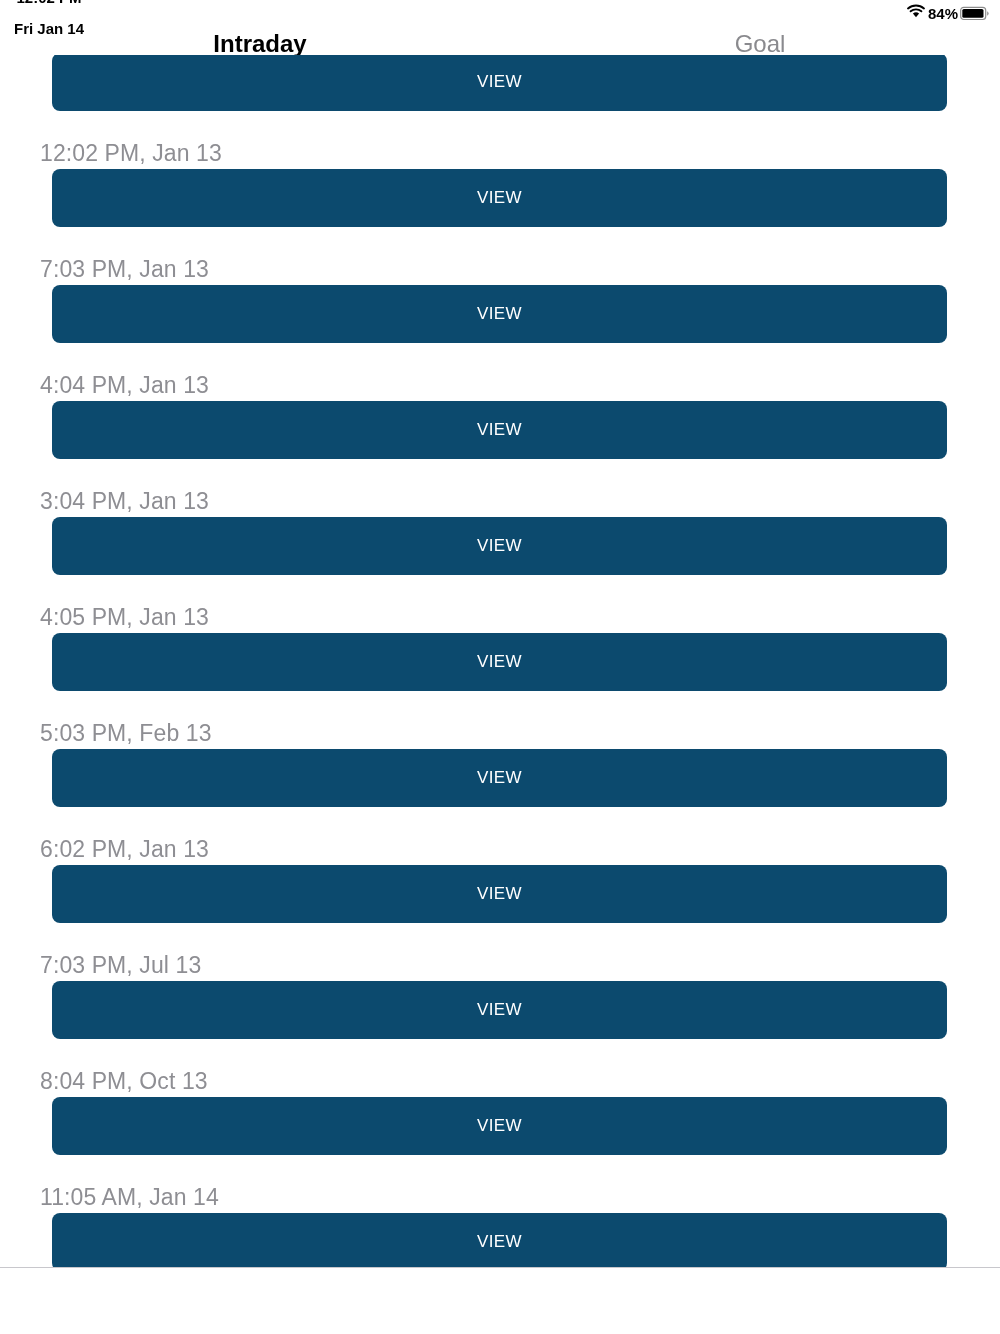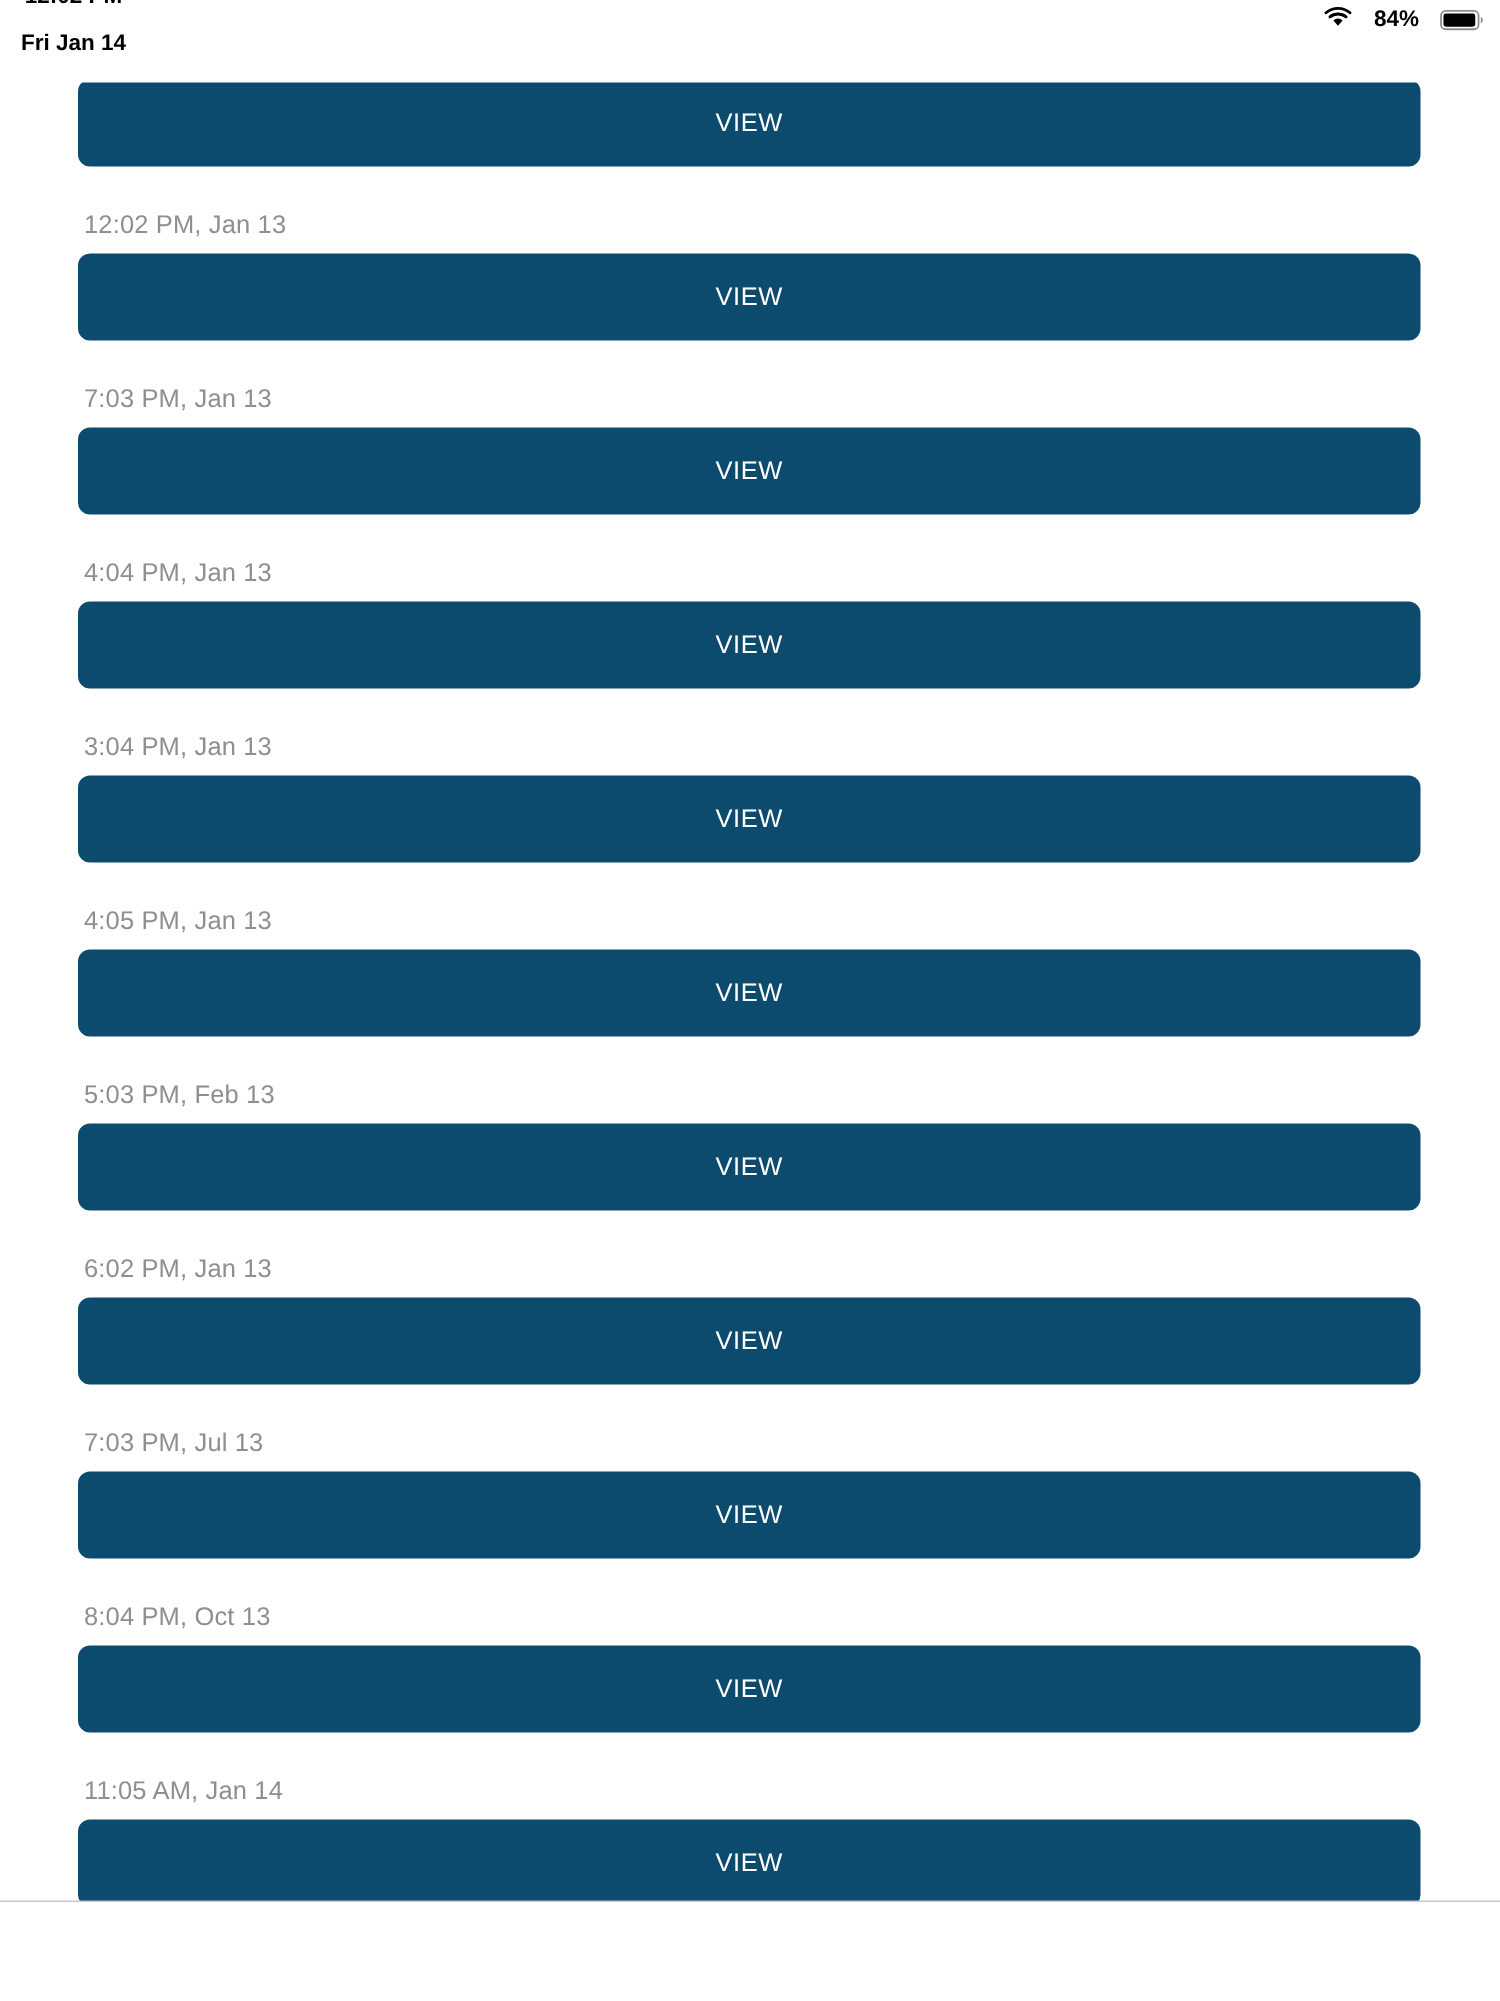--- a/index.html
+++ b/index.html
@@ -28,21 +28,22 @@
     align-items: center;
     padding: 0 10px 0 14px;
     font-size: 15px;
     font-weight: bold;
     color: #000000;
   }
   .status-left { display: flex; align-items: center; gap: 14px; flex-direction: column; }
   .status-right {
     margin-left: auto;
     display: flex;
-    gap: 14px;
+    align-items: center;
+    gap: 2px;
   }
   .wifi-icon { display: block; }
   .battery-pct { font-size: 15px; font-weight: bold; color: #000; letter-spacing: 0px; }
   .battery-icon { display: flex; align-items: center; }
 
   
   .header {
     position: absolute;
     top: 26px; left: 0;
     width: 1000px;
@@ -74,23 +75,23 @@
     margin-top: -45px;
   }
 
   .list-row {
     position: relative;
     width: 1000px;
     height: 116px;
   }
   .row-timestamp {
     position: absolute;
-    left: 56px;
+    left: 40px;
     top: 14px;
-    font-size: 17px;
+    font-size: 23px;
     color: #8e8e93;
     letter-spacing: 0.1px;
     white-space: nowrap;
   }
   .view-button {
     position: absolute;
     left: 52px;
     top: 43px;
     width: 895px;
     height: 58px;
@@ -147,20 +148,24 @@
       <span class="battery-icon">
         <svg width="30" height="15" viewBox="0 0 30 15">
           <rect x="0.7" y="1.3" width="25" height="12.2" rx="3" ry="3" fill="none" stroke="#000" stroke-width="1.2" opacity="0.45"></rect>
           <rect x="2.3" y="3" width="21.2" height="8.8" rx="1.6" ry="1.6" fill="#000"></rect>
           <path d="M27.2 5.2 a2.6 2.6 0 0 1 0 4.6 Z" fill="#000" opacity="0.45"></path>
         </svg>
       </span>
     </div>
   </div>
 
+  <div class="header">
+    <div class="tab-title active" style="left:260px;">Intraday</div>
+    <div class="tab-title inactive" style="left:760px;">Goal</div>
+  </div>
 
   <div class="scroll-area">
     <div class="list-inner" id="list-inner">
         <div class="list-row">
           <button class="view-button">VIEW</button>
         </div>
         <div class="list-row">
           <div class="row-timestamp">12:02 PM, Jan 13</div>
           <button class="view-button">VIEW</button>
         </div>

